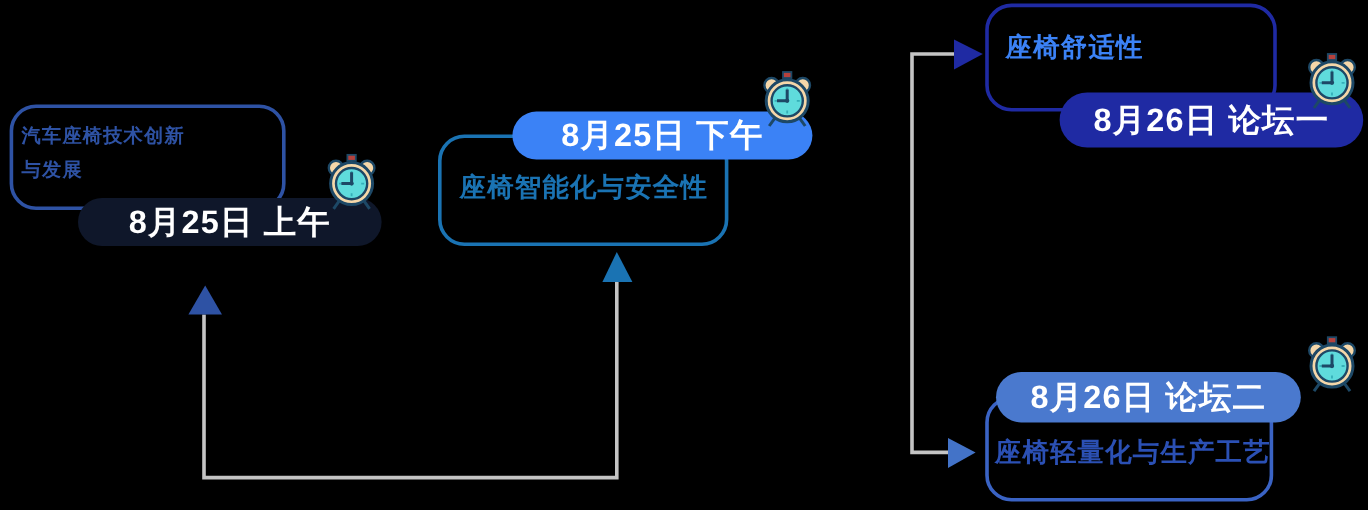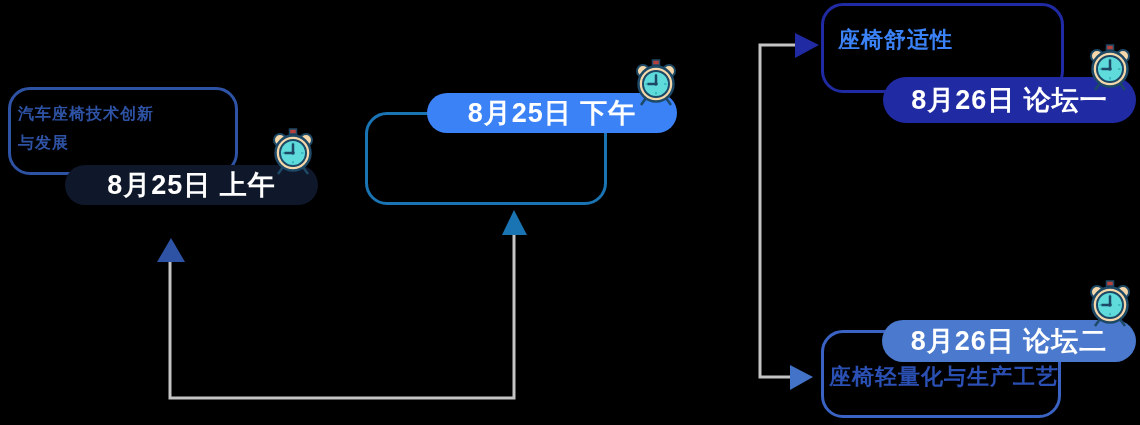--- a/index.html
+++ b/index.html
@@ -54,21 +54,21 @@
 
   
   .box3{left:821px;top:3px;width:243px;height:90px;border-color:#1F2AA3;}
   .title3{left:838px;top:25px;color:#3b82f6;}
   .pill3{left:883px;top:77px;width:253px;height:46px;background:#1F2AA3;}
   .clock3{left:1086px;top:44px;}
 
   
   .box4{left:821px;top:330px;width:240px;height:88px;border-color:#3A63C4;}
   .title4{left:829px;top:362px;color:#2B50B4;}
-  .pill4{left:882px;top:310px;width:254px;height:42px;background:#4A79CE;margin-top:10px;}
+  .pill4{left:830px;top:310px;width:254px;height:42px;background:#4A79CE;}
   .clock4{left:1086px;top:280px;}
 </style>
 </head>
 <body>
 
 <div class="canvas">
 
   <svg class="connectors" viewBox="0 0 1140 425">
 
     <polyline points="170,262 170,398 514,398 514,235" fill="none" stroke="#C4C4C4" stroke-width="3"></polyline>
@@ -101,20 +101,21 @@
     <line x1="24" y1="14.5" x2="24" y2="17" stroke="#35AFB8" stroke-width="1.5"></line>
     <line x1="24" y1="33" x2="24" y2="35.5" stroke="#35AFB8" stroke-width="1.5"></line>
     <line x1="13.5" y1="25" x2="16" y2="25" stroke="#35AFB8" stroke-width="1.5"></line>
     <line x1="32" y1="25" x2="34.5" y2="25" stroke="#35AFB8" stroke-width="1.5"></line>
     <line x1="24" y1="25" x2="24" y2="15.5" stroke="#1D4866" stroke-width="2.5"></line>
     <line x1="24" y1="25" x2="15.5" y2="25" stroke="#1D4866" stroke-width="2.5"></line>
     <circle cx="24" cy="25" r="1.8" fill="#1D4866"></circle>
   </svg>
 
   <div class="box box2"></div>
+  <div class="box-title title2">座椅智能化与安全性</div>
   <div class="pill pill2">8月25日 下午</div>
   <svg class="clock clock2" viewBox="0 0 48 48">
     <line x1="14" y1="39" x2="9" y2="46" stroke="#1D4866" stroke-width="2.5"></line>
     <line x1="34" y1="39" x2="39" y2="46" stroke="#1D4866" stroke-width="2.5"></line>
     <circle cx="11" cy="12" r="6" fill="#F5D7A9" stroke="#1D4866" stroke-width="2"></circle>
     <circle cx="37" cy="12" r="6" fill="#F5D7A9" stroke="#1D4866" stroke-width="2"></circle>
     <rect x="20.5" y="1" width="7" height="5" fill="#B5413C" stroke="#1D4866" stroke-width="1.5"></rect>
     <circle cx="24" cy="25" r="17.5" fill="#F5D7A9" stroke="#1D4866" stroke-width="2.5"></circle>
     <circle cx="24" cy="25" r="13" fill="#5FDBDC" stroke="#1D4866" stroke-width="2"></circle>
     <line x1="24" y1="14.5" x2="24" y2="17" stroke="#35AFB8" stroke-width="1.5"></line>

